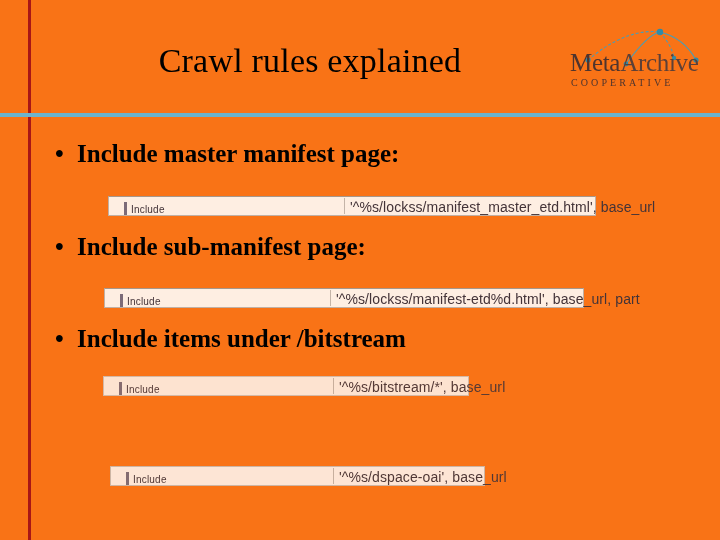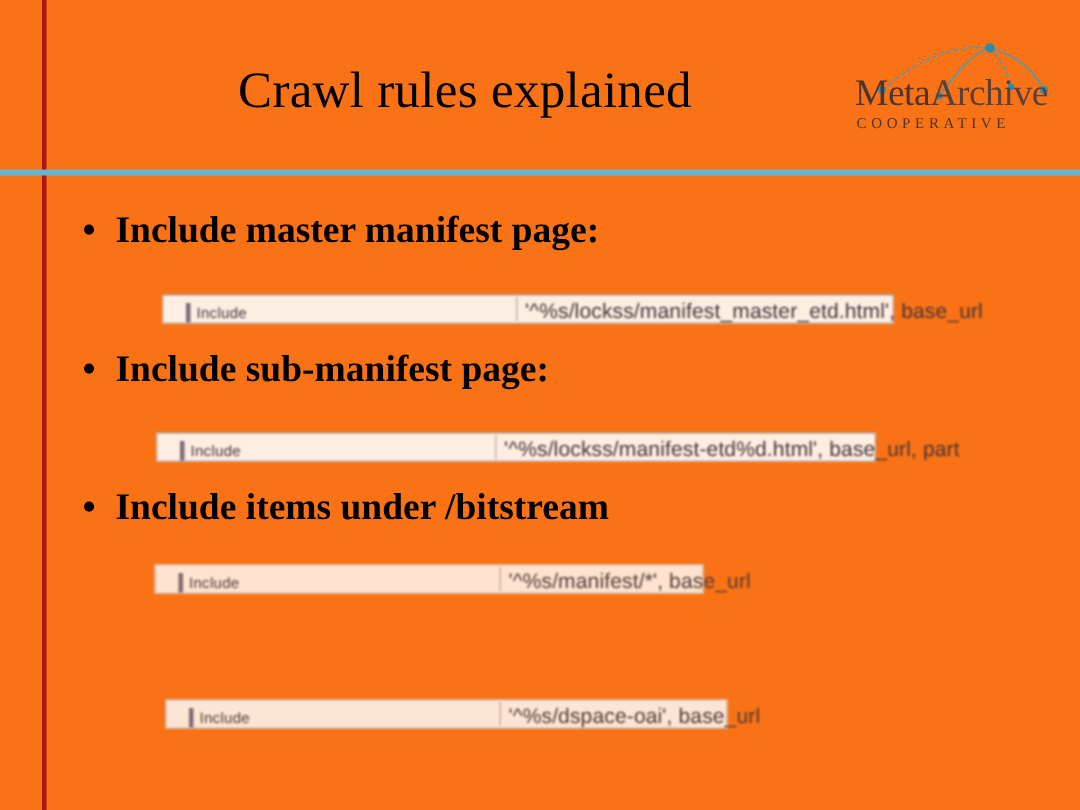--- a/index.html
+++ b/index.html
@@ -215,21 +215,21 @@
   </div>
 
   <div class="bullet b3">
     <span class="dot">•</span><span>Include items under /bitstream</span>
   </div>
   <div class="rule-row r3">
     <span class="caret"></span>
     <span class="rule-label">Include</span>
     <span class="rule-spacer"></span>
     <span class="rule-sep"></span>
-    <span class="rule-value">'^%s/manifest/*', base_url</span>
+    <span class="rule-value">'^%s/bitstream/*', base_url</span>
   </div>
 
   <div class="rule-row r4">
     <span class="caret"></span>
     <span class="rule-label">Include</span>
     <span class="rule-spacer"></span>
     <span class="rule-sep"></span>
     <span class="rule-value">'^%s/dspace-oai', base_url</span>
   </div>
 

